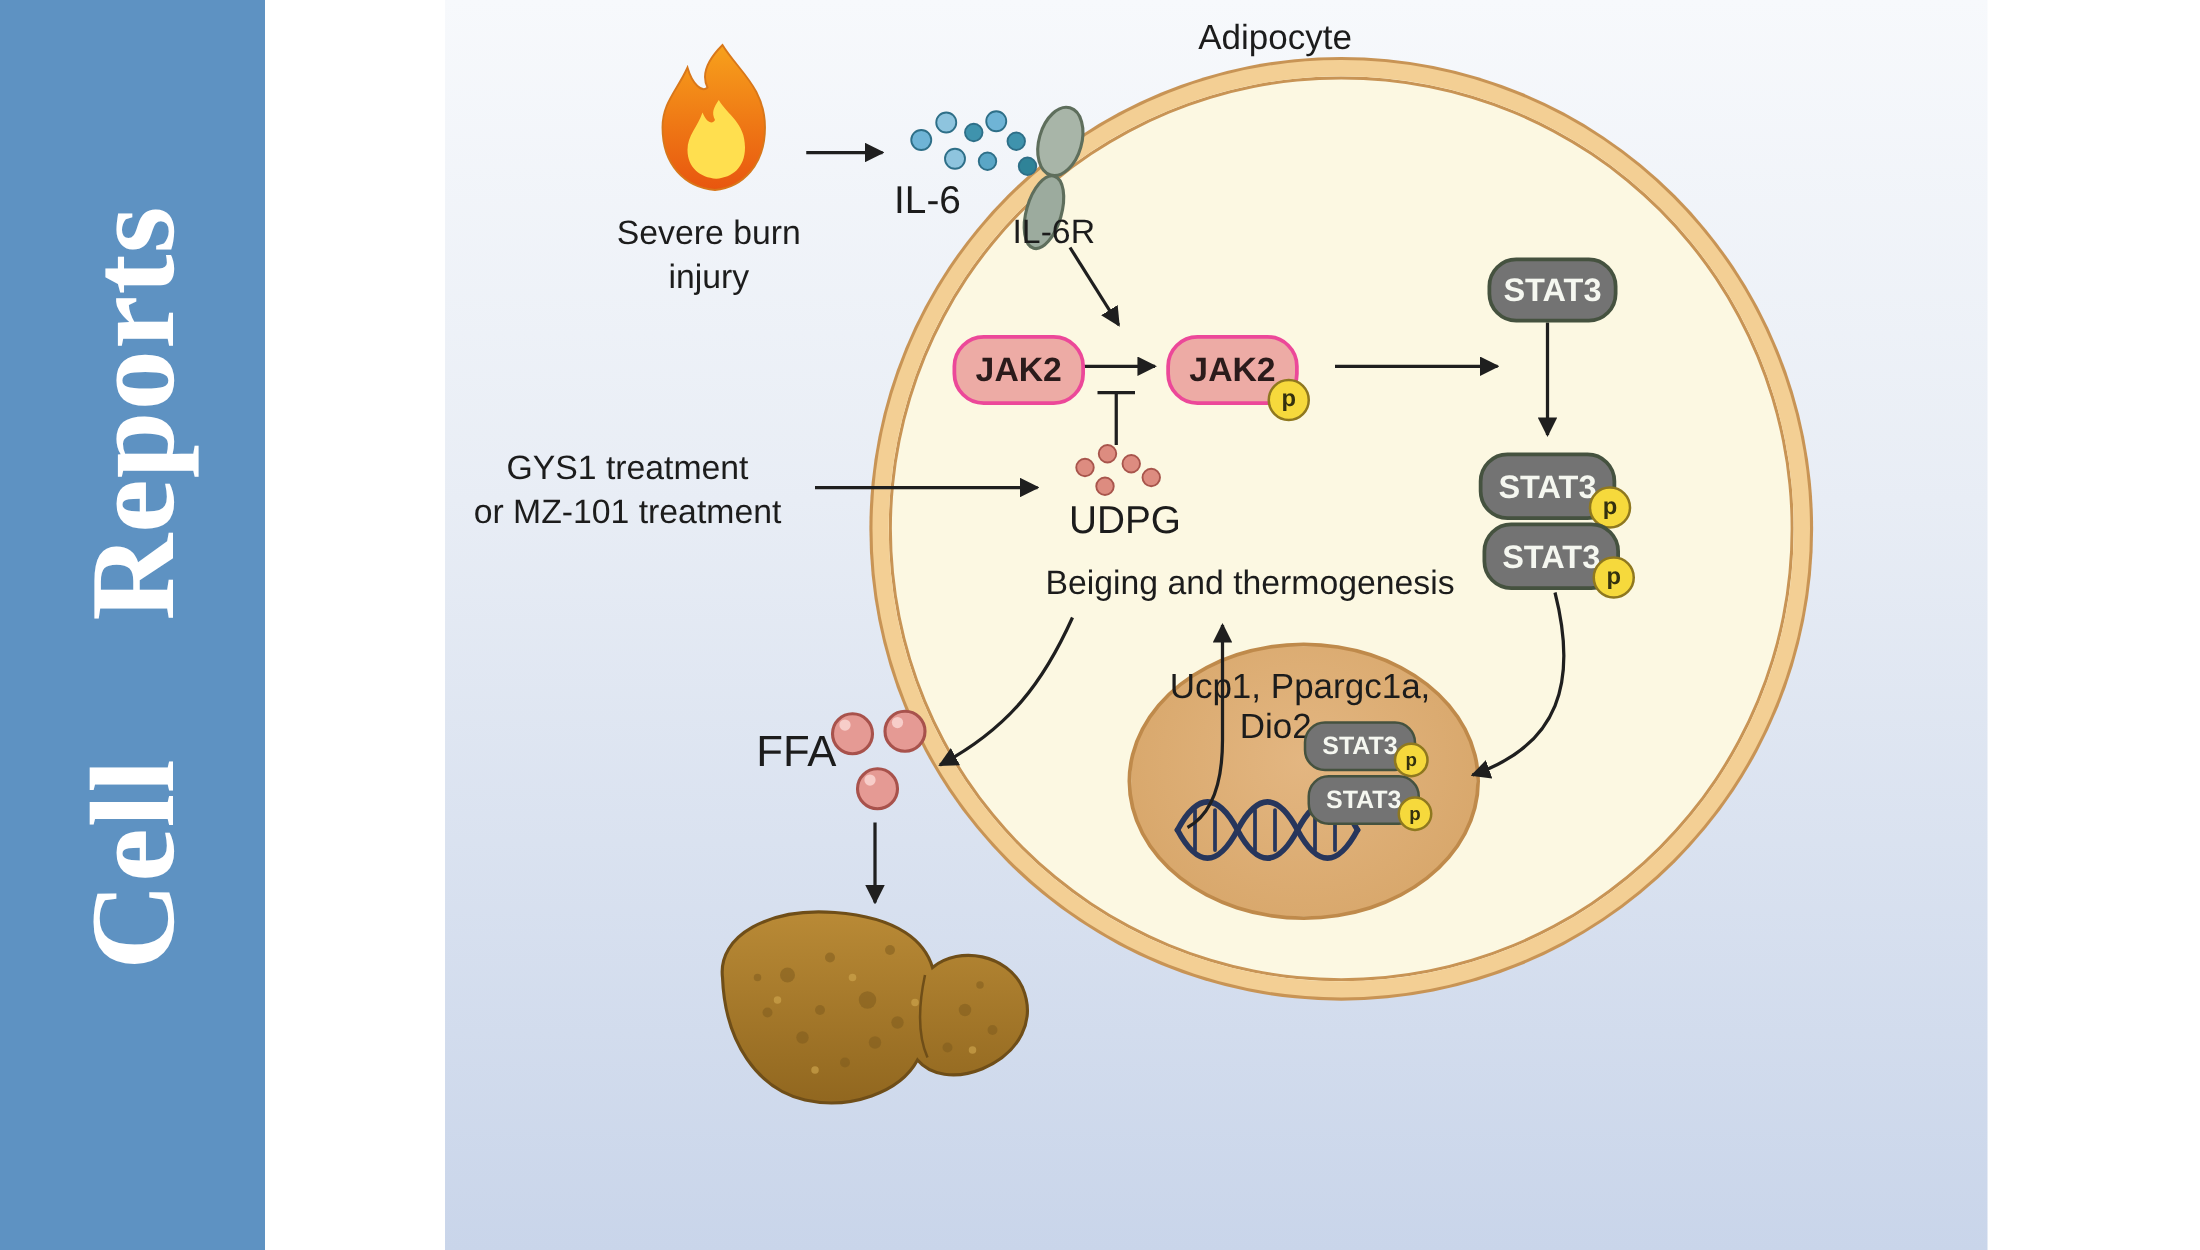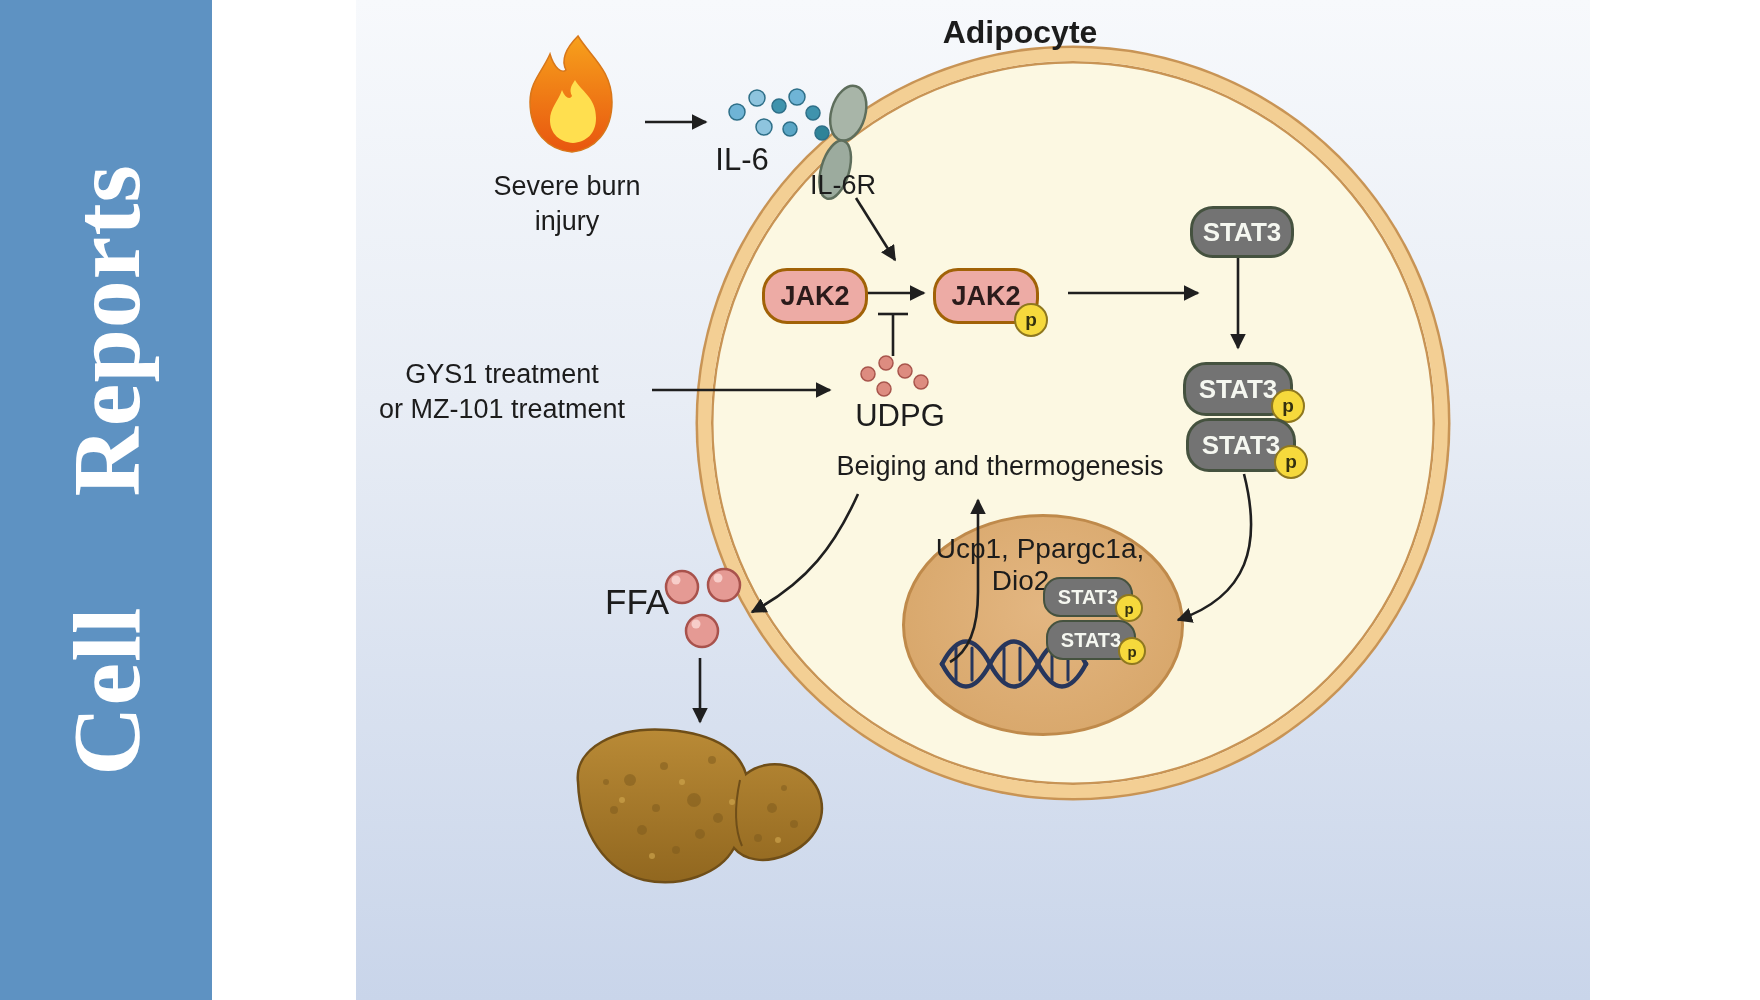--- a/index.html
+++ b/index.html
@@ -6,21 +6,21 @@
   .page{position:relative;width:1760px;height:1000px;background:#ffffff;overflow:hidden;font-family:"Liberation Sans",sans-serif;}
   .sidebar{position:absolute;left:0;top:0;width:212px;height:1000px;background:#5e92c2;}
   .journal-title{position:absolute;left:50%;top:47%;transform:translate(-50%,-50%) rotate(-90deg);white-space:nowrap;color:#ffffff;font-family:"Liberation Serif","DejaVu Serif",serif;font-weight:700;font-size:96px;word-spacing:85px;letter-spacing:1px;}
   .panel{position:absolute;left:356px;top:0;width:1234px;height:1000px;background:linear-gradient(180deg,#f7f9fc 0%,#e8edf5 40%,#c9d5ea 100%);}
   .cell{position:absolute;left:698px;top:48px;width:724px;height:724px;border-radius:50%;background:#fcf8e2;border:13px solid #f3cf94;box-shadow:0 0 0 2.5px #c89455, inset 0 0 0 2.5px #c89455;}
   .nucleus{position:absolute;left:902px;top:514px;width:276px;height:216px;border-radius:50%;background:radial-gradient(ellipse at 50% 42%,#e3b681 0%,#d5a365 100%);border:3px solid #bf8a4b;}
   svg.overlay{position:absolute;left:0;top:0;}
   .lbl{position:absolute;color:#1c1c1c;}
   .center{text-align:center;}
   .box{position:absolute;display:flex;align-items:center;justify-content:center;font-weight:600;font-family:"Liberation Sans",sans-serif;}
-  .jak2{background:#edaba5;border:3px solid #a16207;border-radius:25px;color:#2b1b1b;font-size:27px;}
+  .jak2{background:#edaba5;border:3px solid #ec4899;border-radius:25px;color:#2b1b1b;font-size:27px;}
   .stat3{background:#737373;border:3px solid #45523f;border-radius:23px;color:#f5f7f0;font-size:26px;}
   .stat3.small{border-radius:17px;font-size:20px;border-width:2.5px;}
   .badge{position:absolute;border-radius:50%;background:#f6d93c;border:2.5px solid #8f781f;color:#34310f;font-weight:700;display:flex;align-items:center;justify-content:center;}
 </style>
 </head>
 <body>
 
 <div class="page">
 
   <div class="panel"></div>
@@ -132,21 +132,21 @@
       <path marker-end="url(#ah)" d="M858 494 C835 545 808 582 752 612"></path>
       <path marker-end="url(#ah)" d="M700 658 L700 722"></path>
     </g>
 
     <g stroke="#1f1f1f" stroke-width="2.6">
       <path d="M893 356 L893 314"></path>
       <path d="M878 314 L908 314"></path>
     </g>
   </svg>
 
-  <div class="lbl center" style="left:905px;top:14px;width:230px;font-size:32px;font-weight:700;">Adipocyte</div>
+  <div class="lbl center" style="left:905px;top:14px;width:230px;font-size:28px;font-weight:400;">Adipocyte</div>
 
   <div class="lbl center" style="left:452px;top:169px;width:230px;font-size:27px;line-height:1.3;">
     <div>Severe burn</div>
     <div>injury</div>
   </div>
 
   <div class="lbl center" style="left:706px;top:142px;width:72px;font-size:31px;">IL-6</div>
 
   <div class="lbl center" style="left:793px;top:142px;width:100px;font-size:27px;margin-top:28px;">IL-6R</div>
 

